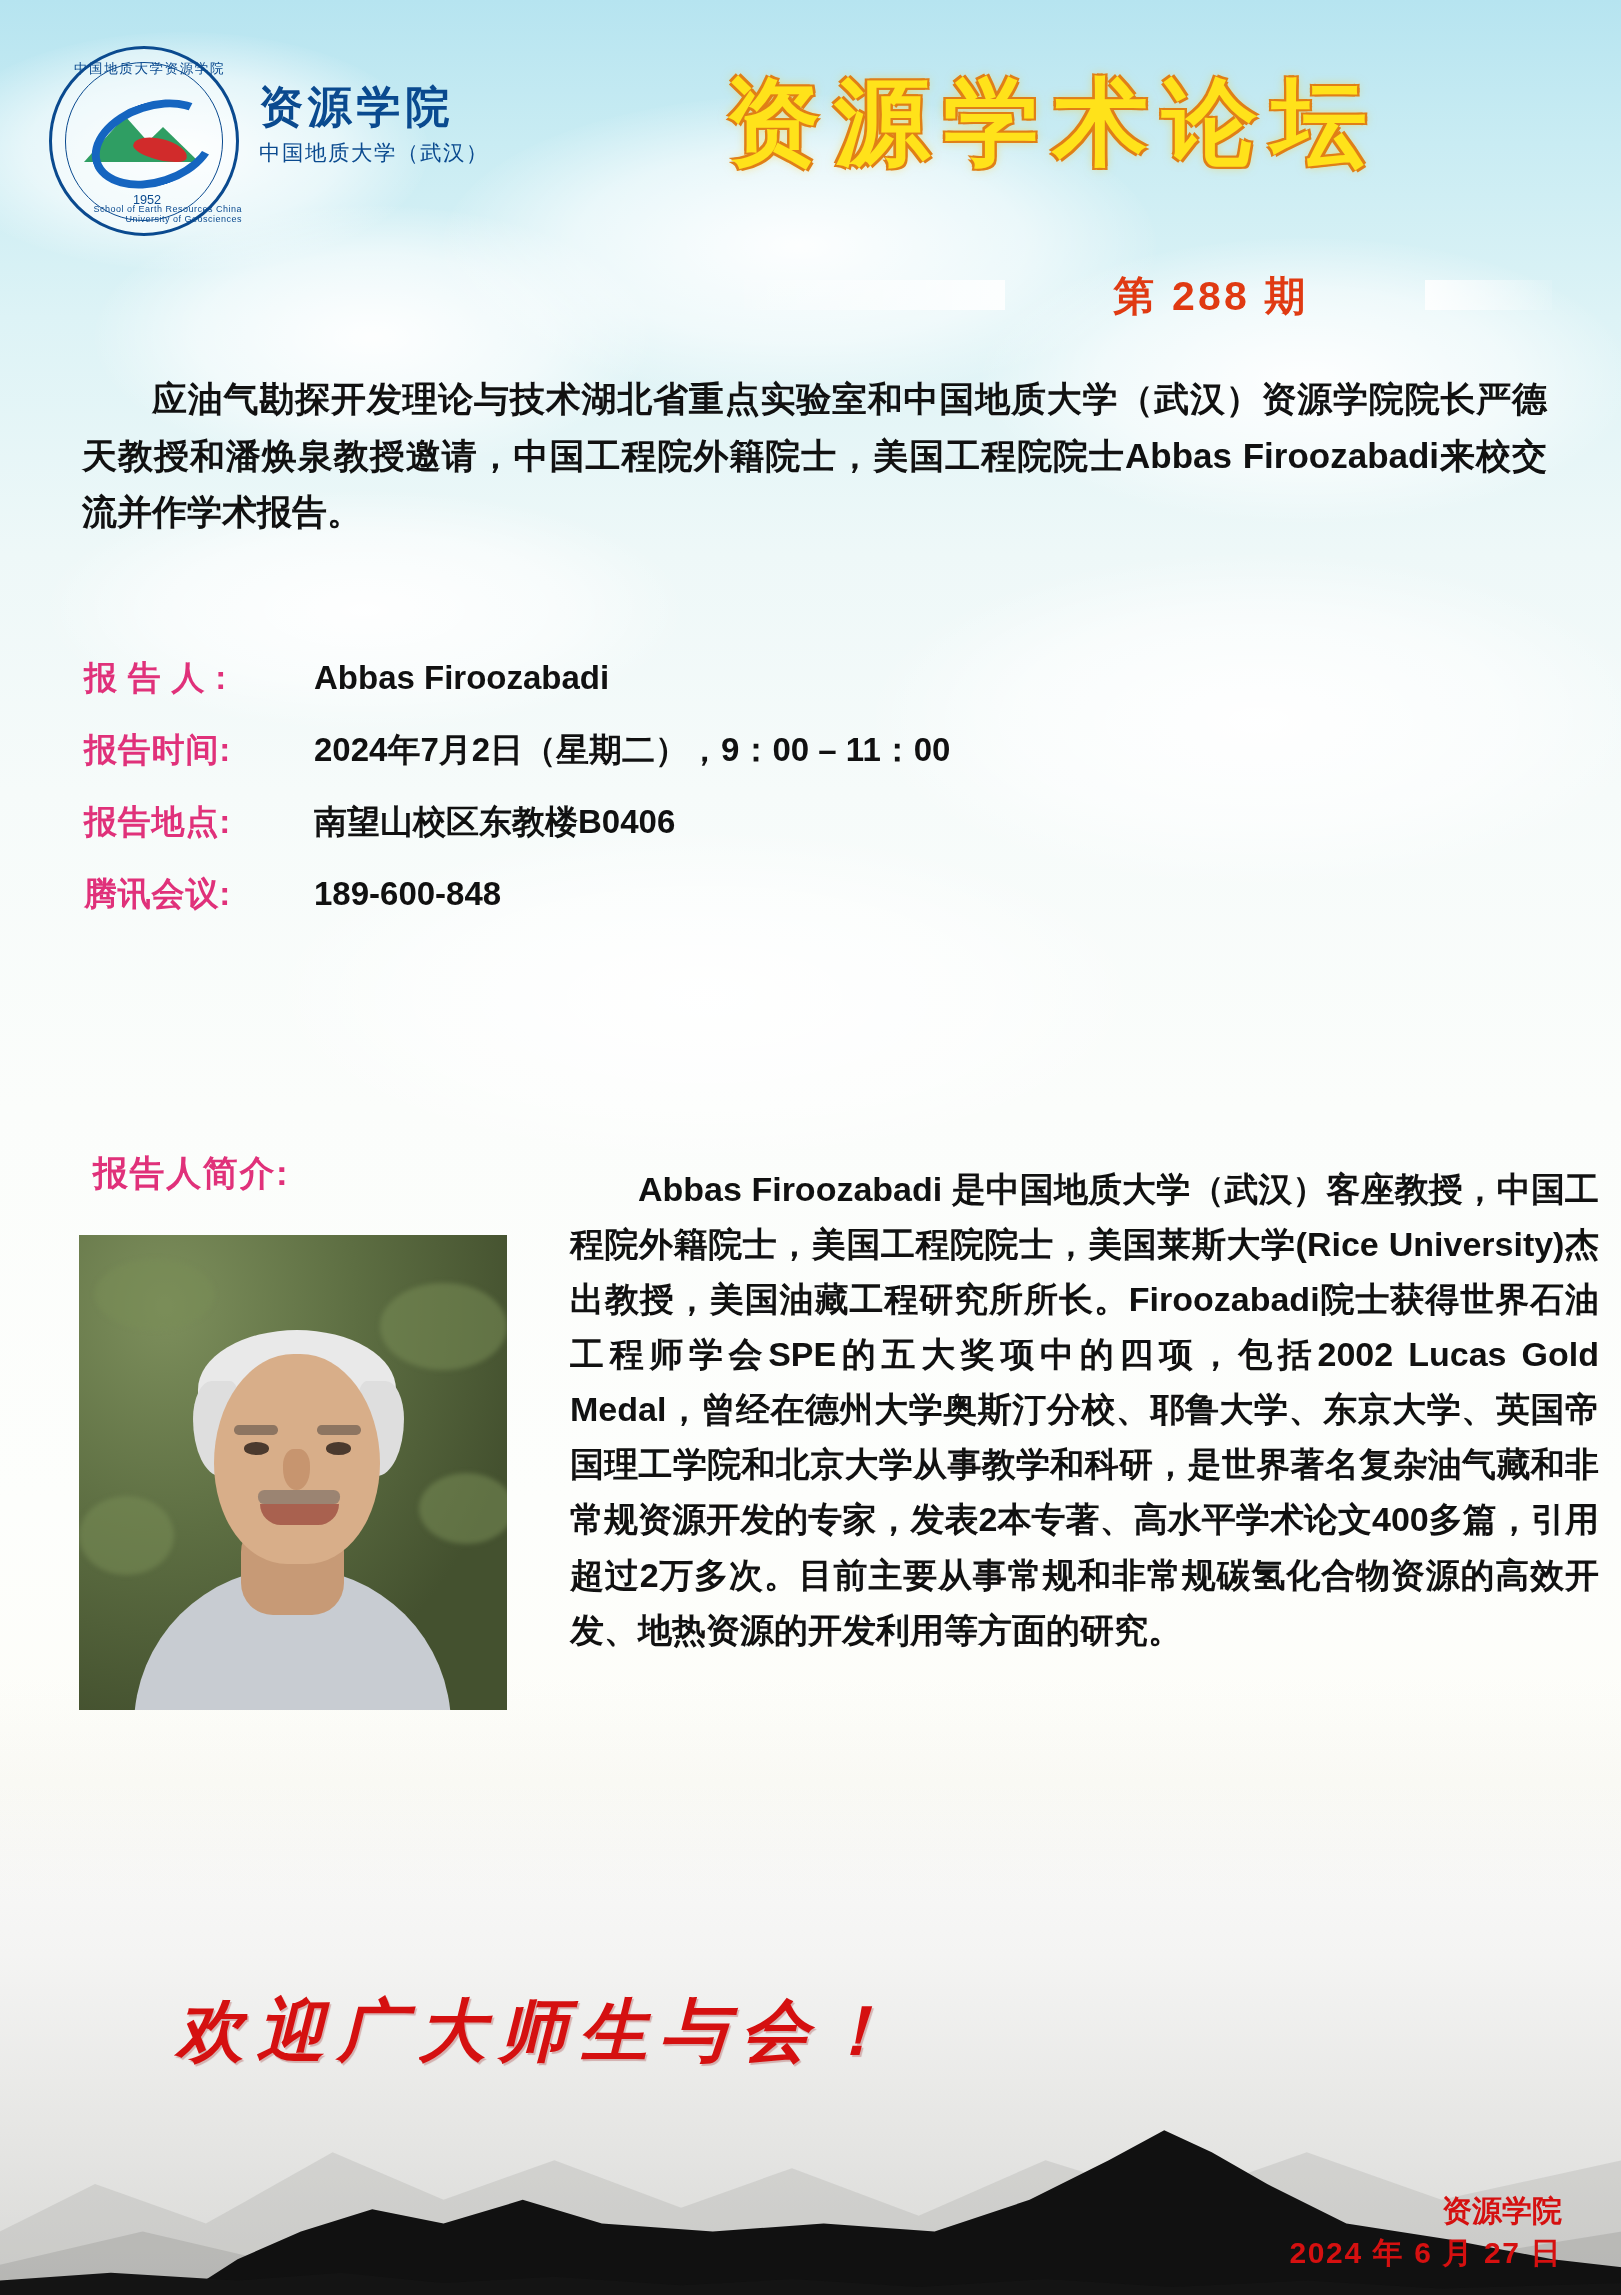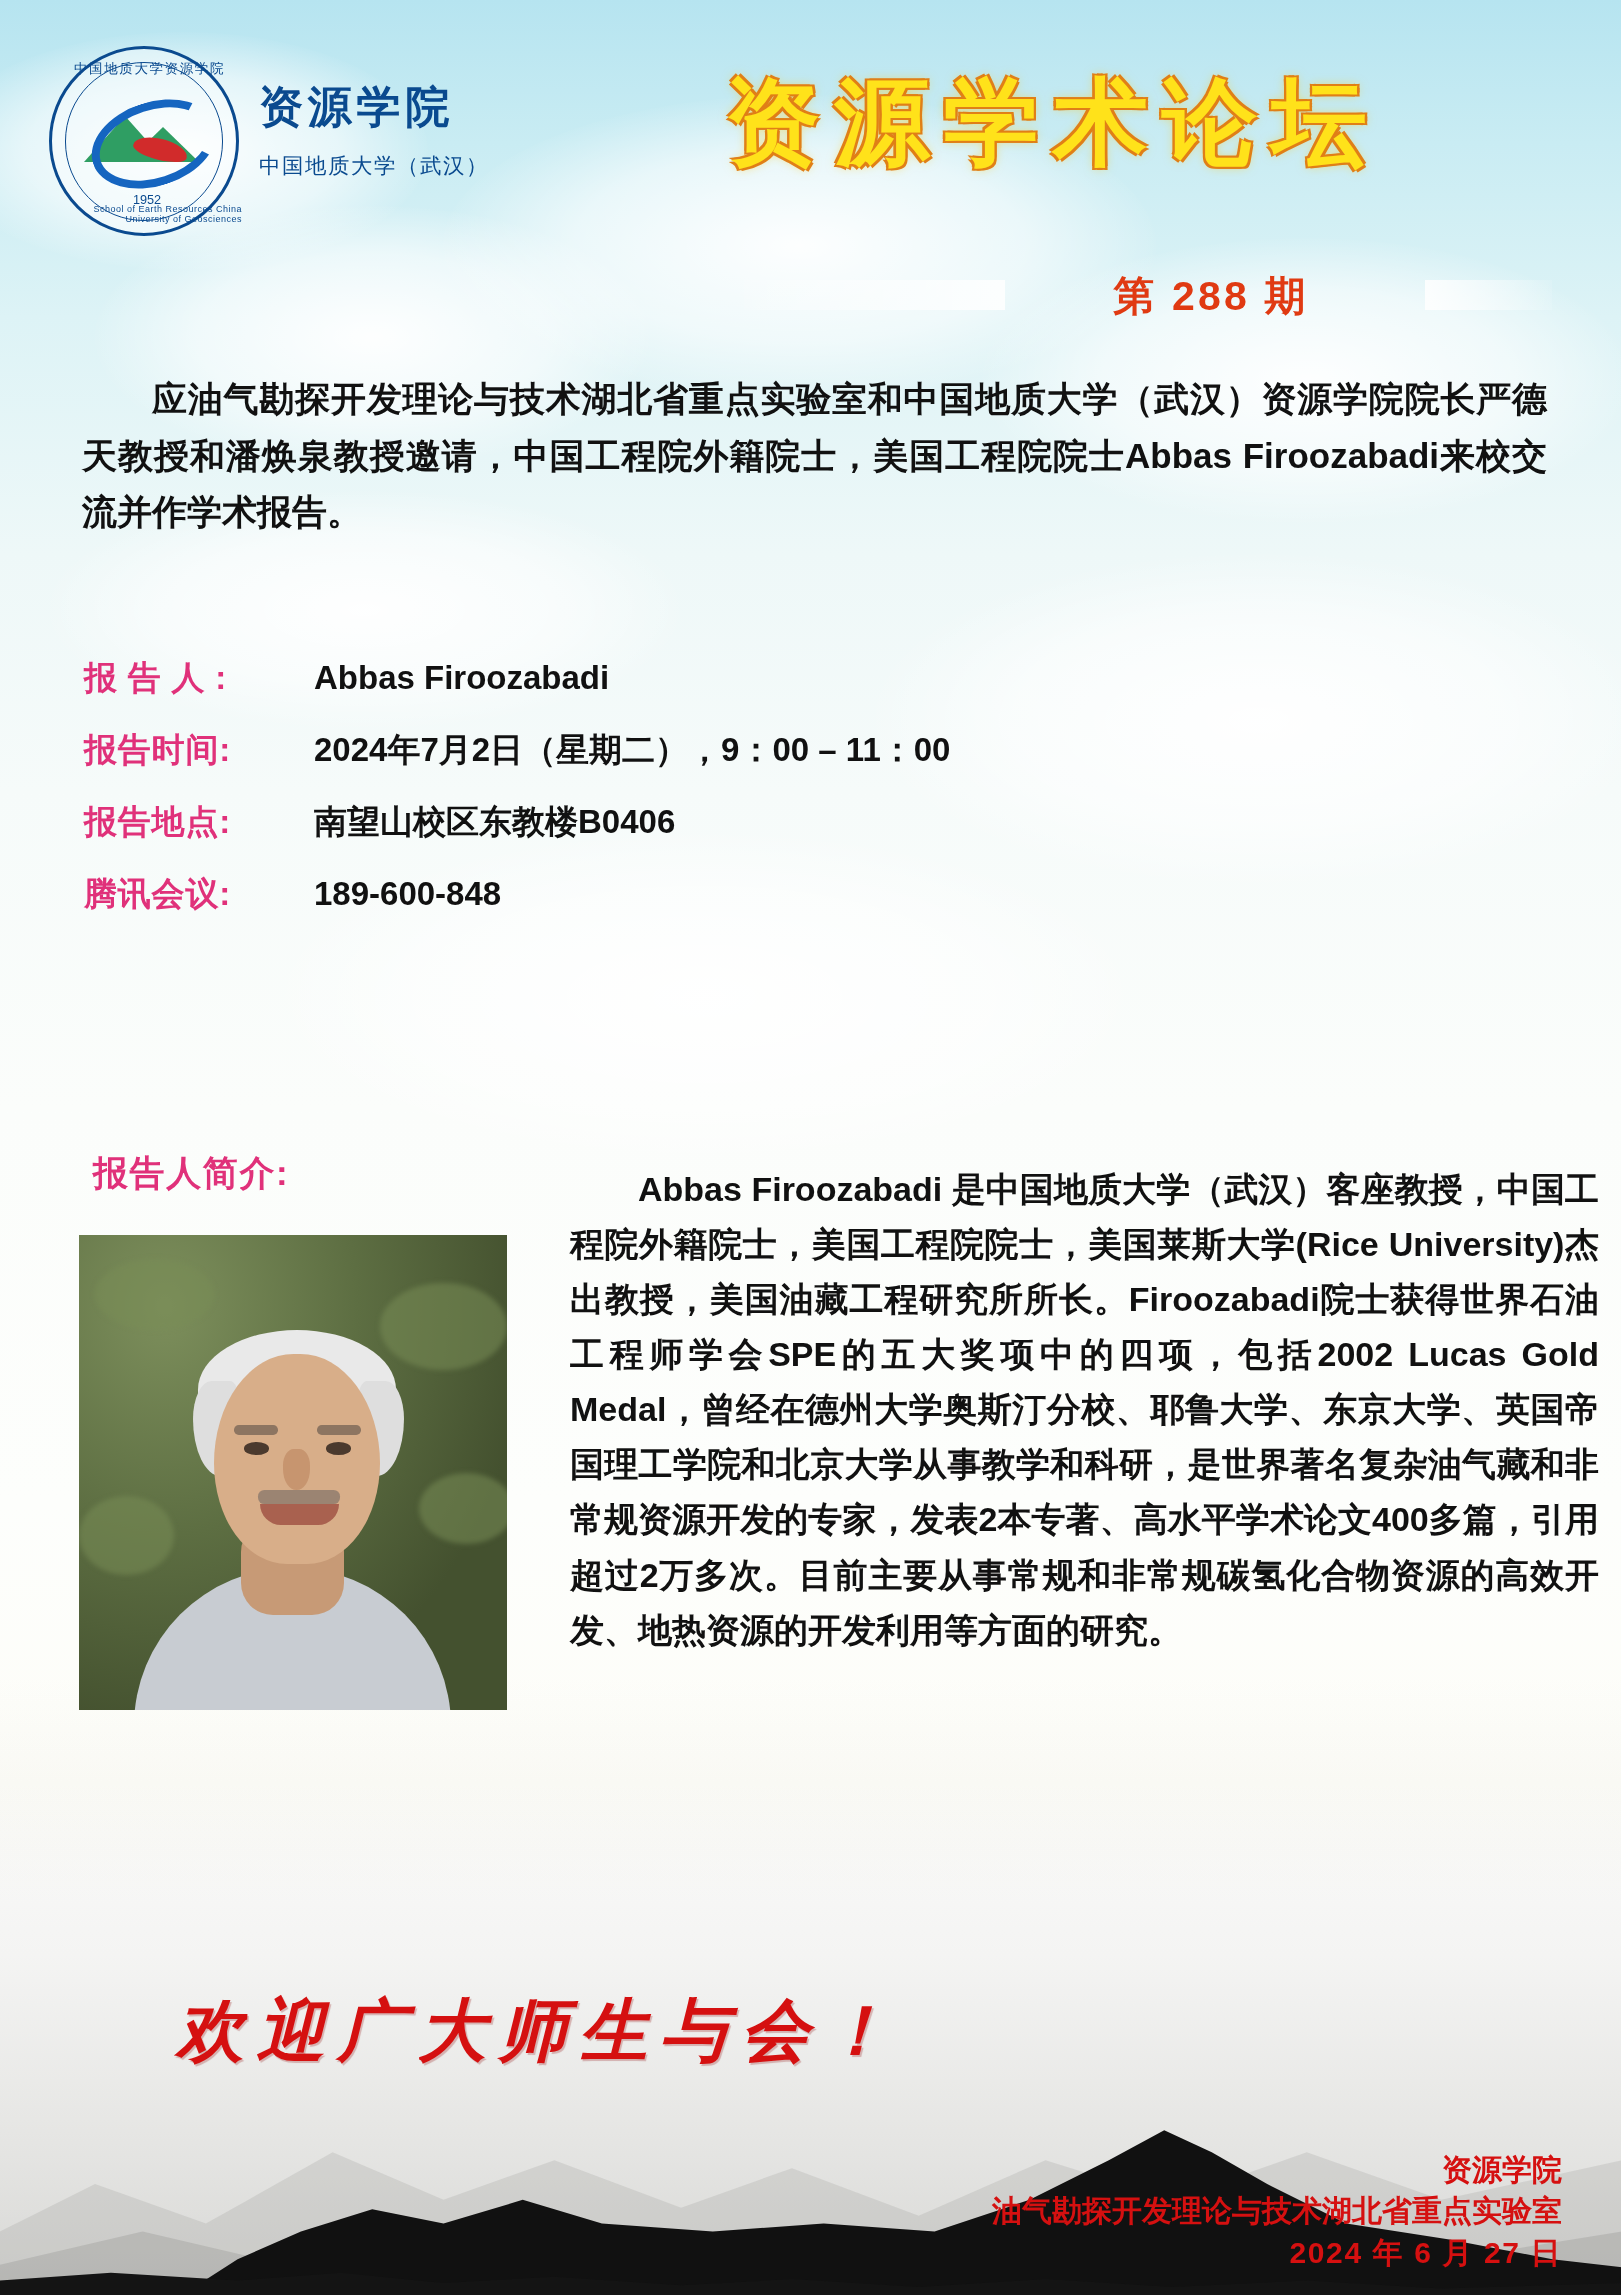--- a/index.html
+++ b/index.html
@@ -160,21 +160,21 @@
     width: 269px;
   }
   .logo-cn {
     font-size: 44px;
     font-weight: bold;
     color: #0a4a8f;
     letter-spacing: 4.8px;
     line-height: 1.05;
   }
   .logo-sub {
-    margin-top: 21px;
+    margin-top: 8px;
     font-size: 21.4px;
     color: #0a4a8f;
     letter-spacing: 1.6px;
     white-space: nowrap;
   }
 
   
   .main-title {
     position: absolute;
     left: 554px;
@@ -548,18 +548,17 @@
     <div class="p-mustache"></div>
     <div class="p-mouth"></div>
   </div>
 
   <div class="bio-text">Abbas Firoozabadi 是中国地质大学（武汉）客座教授，中国工程院外籍院士，美国工程院院士，美国莱斯大学(Rice University)杰出教授，美国油藏工程研究所所长。Firoozabadi院士获得世界石油工程师学会SPE的五大奖项中的四项，包括2002 Lucas Gold Medal，曾经在德州大学奥斯汀分校、耶鲁大学、东京大学、英国帝国理工学院和北京大学从事教学和科研，是世界著名复杂油气藏和非常规资源开发的专家，发表2本专著、高水平学术论文400多篇，引用超过2万多次。目前主要从事常规和非常规碳氢化合物资源的高效开发、地热资源的开发利用等方面的研究。</div>
 
   <div class="welcome">欢迎广大师生与会！</div>
 
   <div class="footer">
     <div class="footer-line">资源学院</div>
-    <div class="footer-line">油气勘探开发理论与技术湖北省重点实验室</div>
     <div class="footer-date">2024 年 6 月 27 日</div>
   </div>
 
 </div>
 
 
 </body></html>

